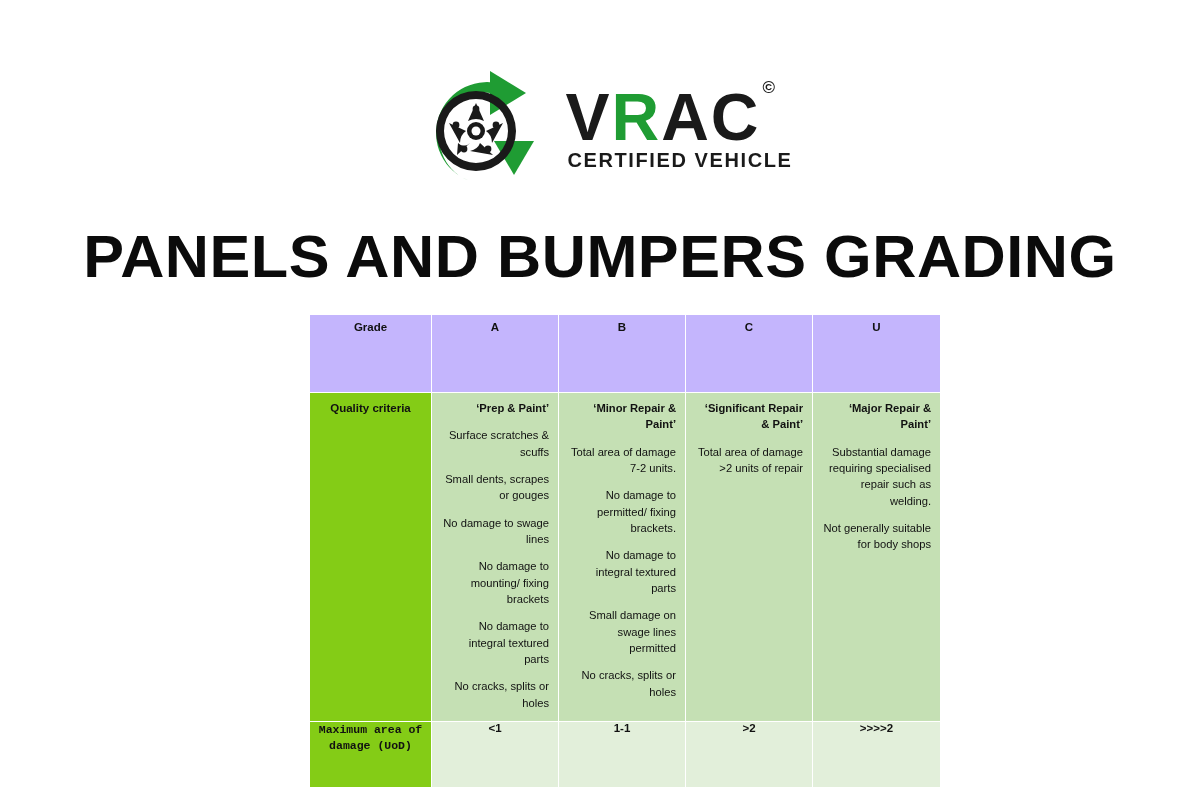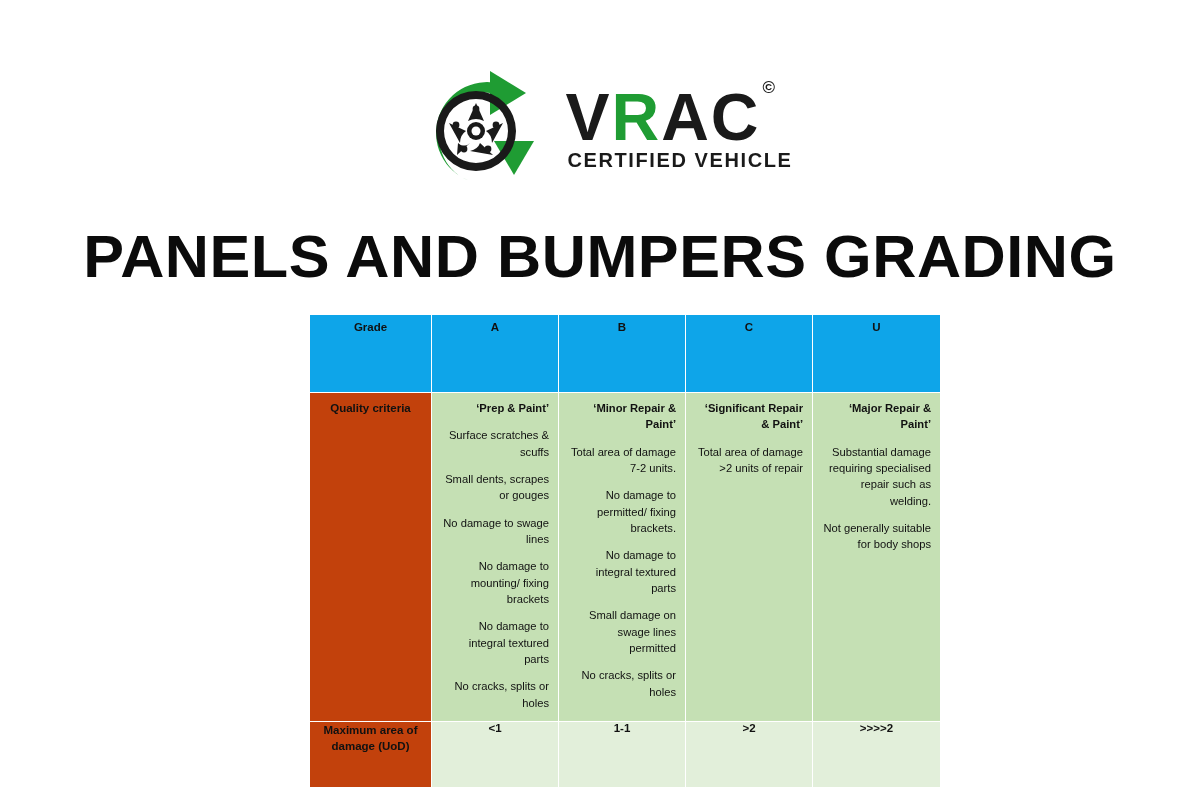--- a/index.html
+++ b/index.html
@@ -117,53 +117,54 @@
     table-layout: fixed;
   }
 
   .grading-table td {
     vertical-align: top;
     padding: 0;
   }
 
   
   .hdr {
-    background: #0ea5e9;
+    background: #c4b5fd;
     height: 77px;
     text-align: center;
     font-weight: 700;
     font-size: 11.5px;
     color: #111111;
     border-right: 1.5px solid #ffffff;
   }
   .hdr:last-child { border-right: none; }
   .hdr .lbl {
     display: block;
     padding-top: 6px;
   }
 
   
   .lbl-cell {
-    background: #c2410c;
+    background: #84cc16;
     text-align: center;
     font-weight: 700;
     font-size: 11.5px;
     color: #111111;
     border-top: 1.5px solid #ffffff;
     border-right: 1.5px solid #ffffff;
     line-height: 1.42;
   }
   .lbl-cell .inner { padding: 7px 6px 0 6px; }
   .lbl-cell.middle .inner {
     padding: 0 6px;
     height: 100%;
     display: flex;
     align-items: center;
     justify-content: center;
     text-align: center;
+    font-family: Liberation Mono, monospace;
   }
 
   
   .crit-cell {
     background: #c5e0b4;
     border-top: 1.5px solid #ffffff;
     border-right: 1.5px solid #ffffff;
     text-align: center;
     font-size: 11.2px;
     color: #111111;

